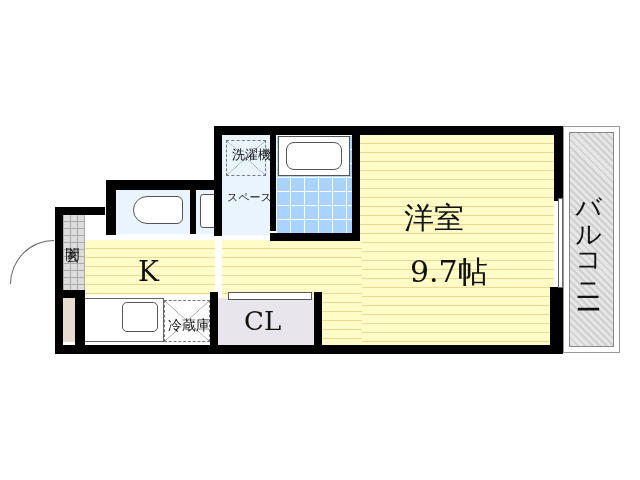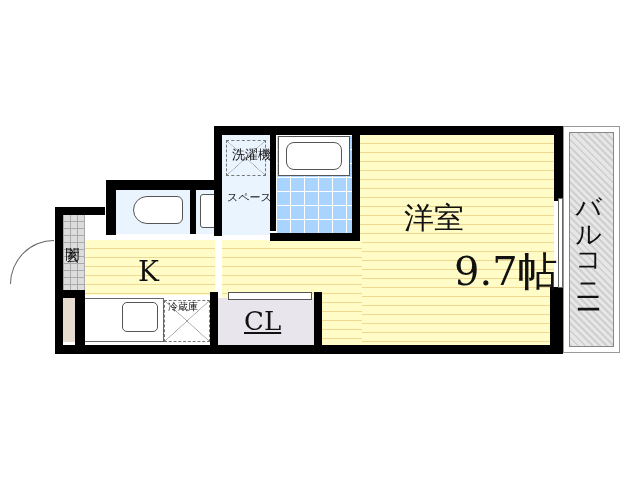--- a/index.html
+++ b/index.html
@@ -17,25 +17,25 @@
 <div class="lbl" style="left:580px;top:178px;width:24px;font-family:'DejaVu Sans',sans-serif;font-size:26px;line-height:30px;writing-mode:vertical-rl;">バルコニー</div>
 
 <div class="abs" style="left:357px;top:135px;width:197px;height:210px;background:repeating-linear-gradient(180deg,#fffcc8 0 8px,#f0d890 8px 9px);"></div>
 <div class="abs" style="left:222px;top:240px;width:140px;height:105px;background:repeating-linear-gradient(180deg,#fffcc8 0 8px,#f0d890 8px 9px);"></div>
 
 <div class="abs" style="left:80px;top:240px;width:135px;height:55px;background:repeating-linear-gradient(180deg,#fffcc8 0 8px,#f0d890 8px 9px);"></div>
 
 <div class="abs" style="left:84px;top:298px;width:80px;height:44px;background:#fff;border:1px solid #666;"></div>
 <div class="abs" style="left:122px;top:302px;width:36px;height:30px;border:1.5px solid #555;border-radius:5px;background:#fff;"></div>
 <div class="abs" style="left:164px;top:300px;width:46px;height:42px;border:1px dashed #777;background:linear-gradient(to top right,transparent 49%,#999 50%,transparent 51%),linear-gradient(to top left,transparent 49%,#999 50%,transparent 51%);"></div>
-<div class="lbl" style="left:168px;top:300px;font-size:10px;font-family:Liberation Serif, serif;">冷蔵庫</div>
+<div class="lbl" style="left:168px;top:317px;font-size:14px;font-family:Liberation Serif, serif;">冷蔵庫</div>
 
 <div class="abs" style="left:218px;top:298px;width:96px;height:47px;background:#e8e6ec;"></div>
 <div class="abs" style="left:228px;top:292px;width:84px;height:8px;background:#fff;border:1px solid #555;"></div>
-<div class="lbl" style="left:244px;top:306px;font-size:26px;text-decoration:underline;">CL</div>
+<div class="lbl" style="left:244px;top:306px;font-size:26px;">CL</div>
 
 <div class="abs" style="left:63px;top:214px;width:22px;height:76px;background:#dcdcdc;background-image:linear-gradient(#aaa 1px,transparent 1px),linear-gradient(90deg,#aaa 1px,transparent 1px);background-size:7px 7px;"></div>
 <div class="lbl" style="left:66px;top:237px;font-size:14px;line-height:18px;width:16px;writing-mode:vertical-rl;">玄関</div>
 <div class="abs" style="left:10px;top:240px;width:44px;height:44px;border:1px solid #666;border-right:none;border-bottom:none;border-radius:44px 0 0 0;"></div>
 <div class="abs" style="left:63px;top:298px;width:12px;height:44px;background:#e6ddd0;"></div>
 
 <div class="abs" style="left:116px;top:190px;width:74px;height:44px;background:#eaf4ff;"></div>
 <div class="abs" style="left:133px;top:196px;width:50px;height:28px;border:1.5px solid #555;border-radius:14px 6px 6px 14px;background:#fff;"></div>
 
 <div class="abs" style="left:196px;top:190px;width:24px;height:44px;background:#eaf4ff;"></div>
@@ -63,14 +63,14 @@
 <div class="wall" style="left:190px;top:190px;width:6px;height:44px;"></div>
 <div class="wall" style="left:270px;top:126px;width:6px;height:105px;"></div>
 <div class="wall" style="left:352px;top:126px;width:8px;height:115px;"></div>
 <div class="wall" style="left:270px;top:233px;width:90px;height:8px;"></div>
 <div class="wall" style="left:63px;top:290px;width:22px;height:8px;"></div>
 <div class="wall" style="left:75px;top:290px;width:10px;height:55px;"></div>
 <div class="wall" style="left:210px;top:292px;width:8px;height:53px;"></div>
 <div class="wall" style="left:314px;top:292px;width:8px;height:53px;"></div>
 
 <div class="lbl" style="left:404px;top:198px;font-size:30px;font-family:'DejaVu Sans',sans-serif;">洋室</div>
-<div class="lbl" style="left:410px;top:244px;font-size:40px;margin-left:44px;">9.7帖</div>
+<div class="lbl" style="left:410px;top:252px;font-size:30px;">9.7帖</div>
 <div class="lbl" style="left:138px;top:255px;font-size:28px;">K</div>
 
 </body></html>

